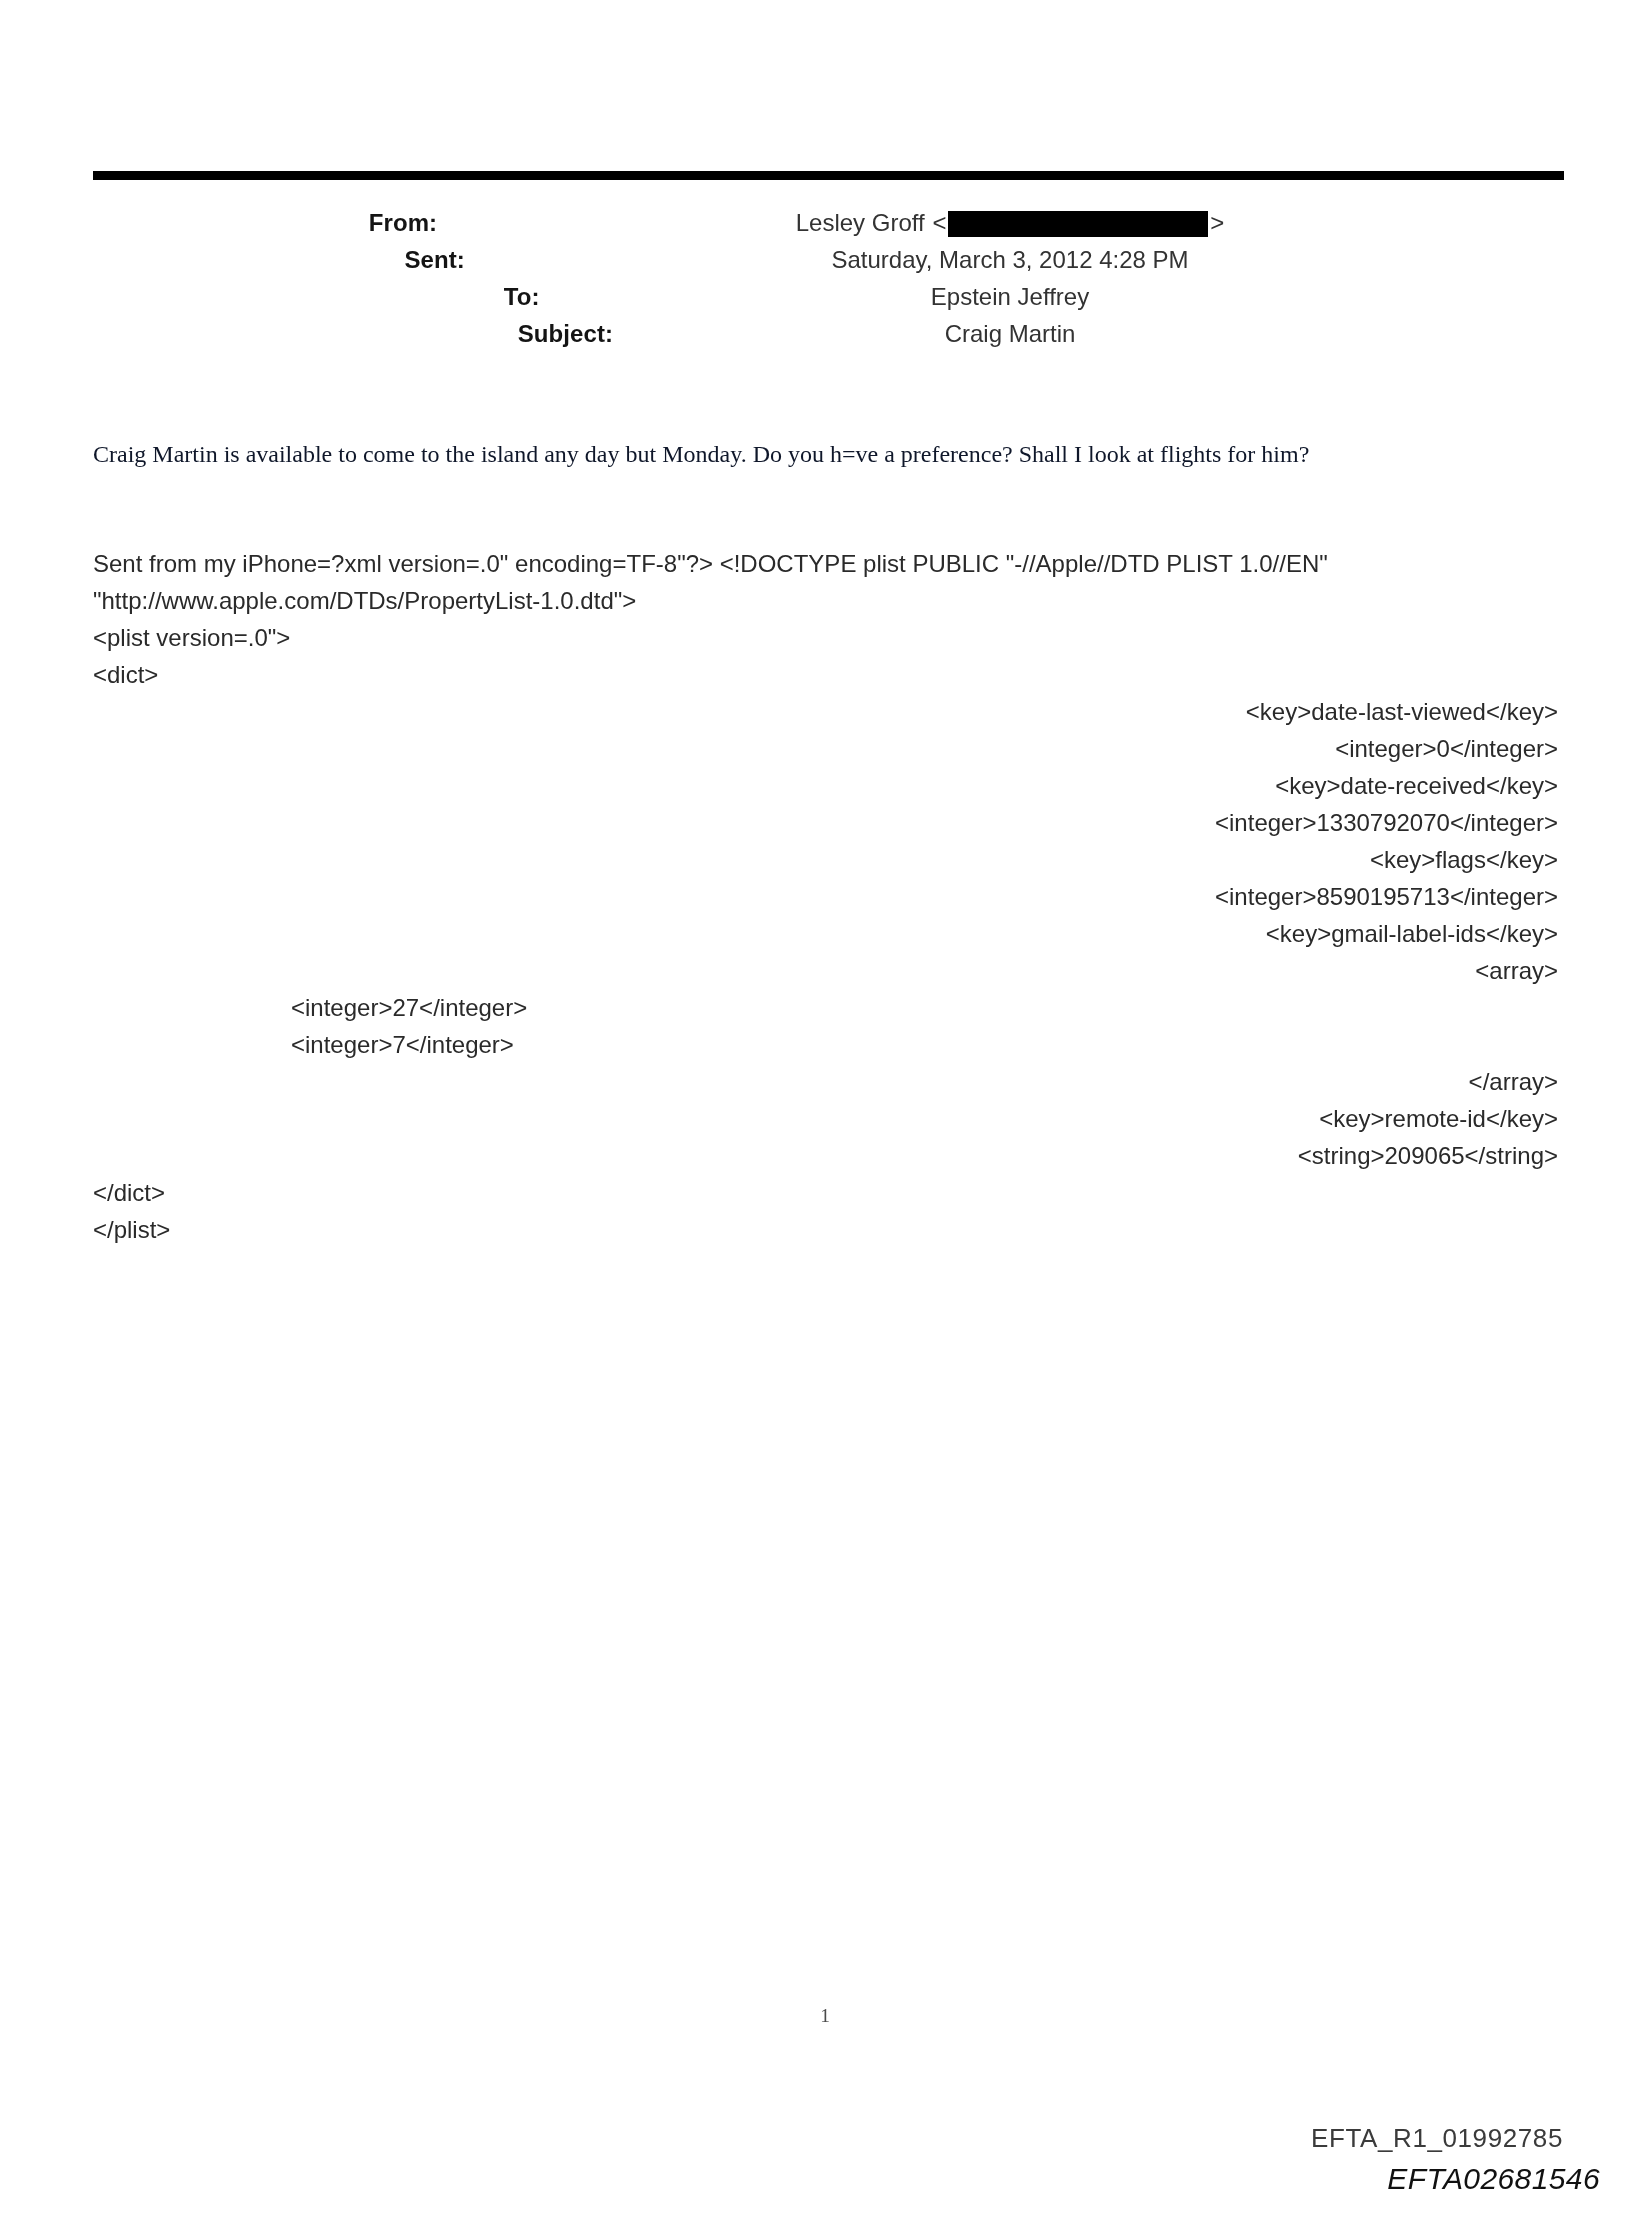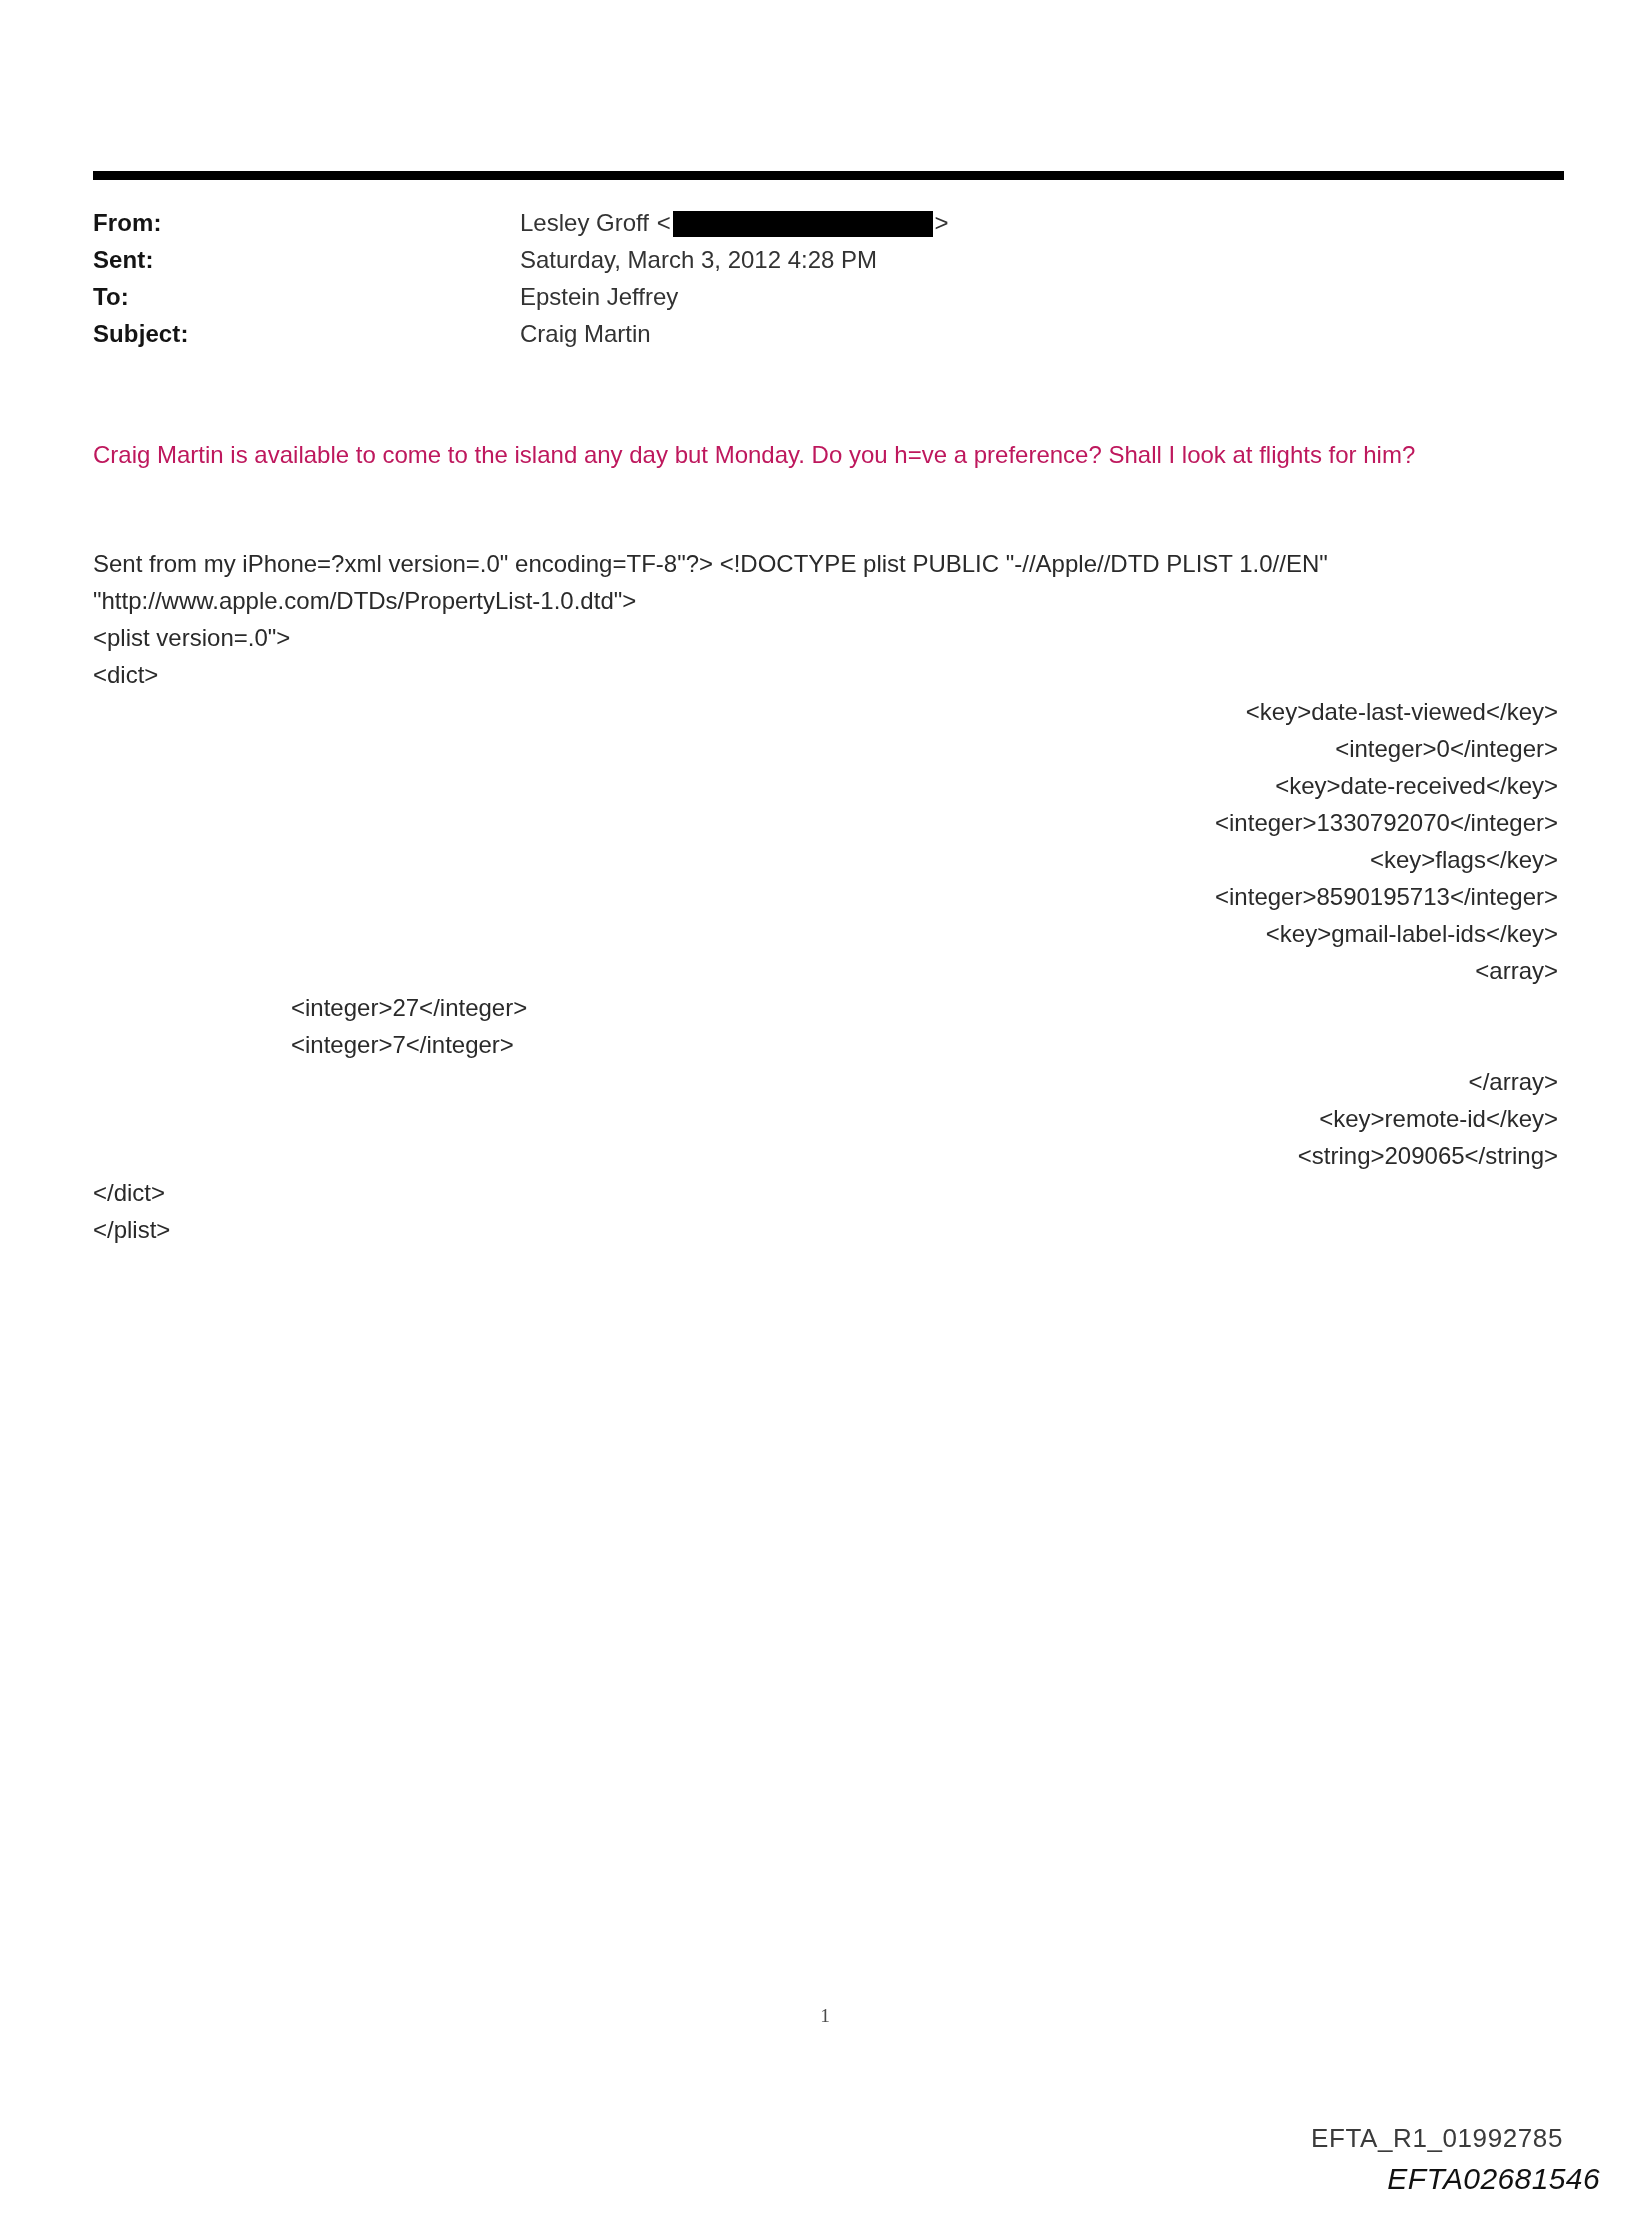--- a/index.html
+++ b/index.html
@@ -36,20 +36,21 @@
   .email-header {
     position: absolute;
     left: 93px;
     top: 209px;
     width: 1407px;
   }
   .hdr-row {
     display: flex;
     align-items: baseline;
     height: 37px;
+    justify-content: center;
   }
   .hdr-label {
     width: 427px;
     flex: 0 0 427px;
     font-weight: bold;
     font-size: 24px;
     letter-spacing: 0.1px;
     color: #141414;
   }
   .hdr-value {
@@ -75,21 +76,22 @@
   }
 
   
   .body-block {
     position: absolute;
     left: 93px;
     top: 435px;
     width: 1465px;
     font-size: 24px;
     line-height: 39px;
-    color: #be185d;
+    color: #0f172a;
+    font-family: Liberation Serif, serif;
   }
   .para {
     margin: 0;
     width: 1456px;
   }
 
   
   .plist-block {
     position: absolute;
     left: 93px;

